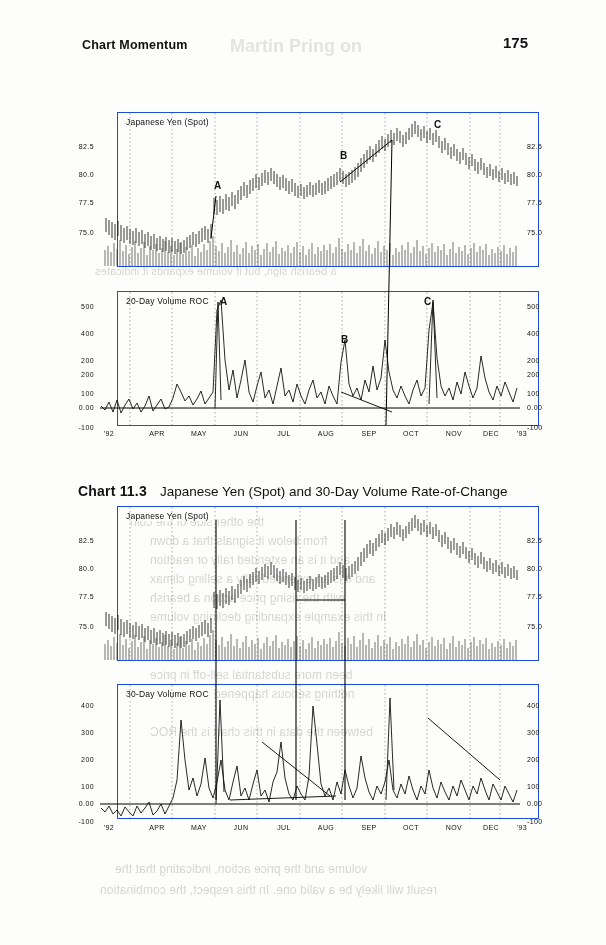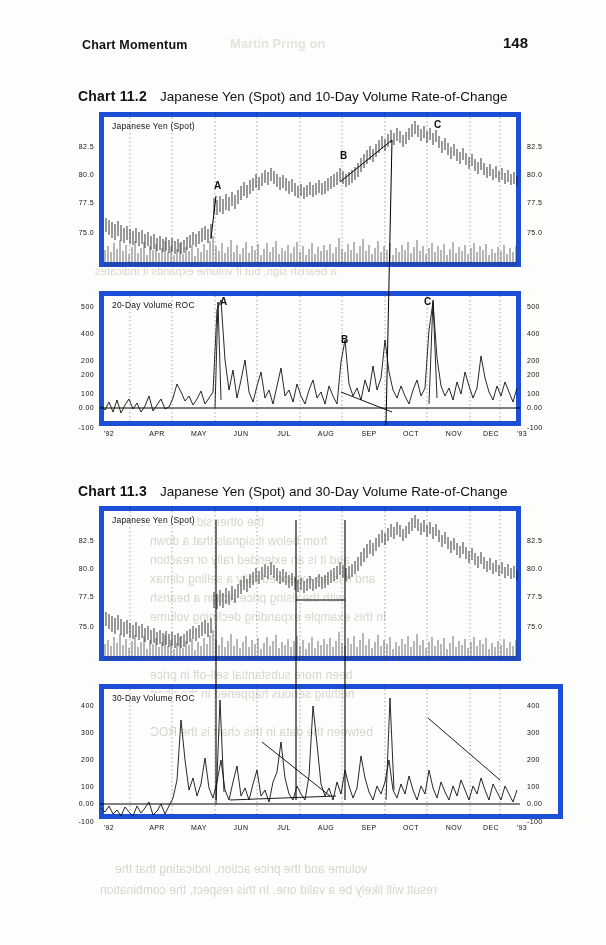--- a/index.html
+++ b/index.html
@@ -17,35 +17,36 @@
   .runhead{
     position:absolute;left:82px;top:38px;
     font-size:12.5px;font-weight:bold;letter-spacing:.2px;
   }
   .folio{
     position:absolute;right:78px;top:34px;
     font-size:15px;font-weight:bold;
   }
   .ghost-head{
     position:absolute;left:230px;top:36px;
-    font-size:13px;font-weight:bold;color:#cfcfc9;
+    font-size:18px;font-weight:bold;color:#cfcfc9;
     opacity:.55;
   }
 
   
   .caption{position:absolute;font-size:13.5px;white-space:nowrap;}
   .caption .num{font-weight:bold;font-size:14px;letter-spacing:.2px;}
   .caption .ttl{margin-left:13px;font-size:13.5px;}
 
   
   .frame{
     position:absolute;
-    border:5px solid #1d4ed8;
+    border:1px solid #1d4ed8;
     background:transparent;
     box-sizing:border-box;
+    margin-left:18px;
   }
   .panel-label{
     position:absolute;left:6px;top:4px;
     font-size:8.5px;
     background:#fdfdfb;
     padding:0 2px;
     letter-spacing:.2px;
     white-space:nowrap;
   }
   .ytick{
@@ -74,38 +75,35 @@
     pointer-events:none;
   }
 </style>
 </head>
 <body>
 
 <div class="page">
 
   <div class="runhead">Chart Momentum</div>
   <div class="ghost-head">Martin Pring on</div>
-  <div class="folio">148</div>
+  <div class="folio">175</div>
 
   <div class="ghost" style="left:95px;top:265px;font-size:11px;">a bearish sign, but if volume expands it indicates</div>
   <div class="ghost" style="left:130px;top:515px;">the other side of the coin</div>
   <div class="ghost" style="left:150px;top:534px;">from below it signals that a down</div>
   <div class="ghost" style="left:150px;top:553px;">and it is an extended rally or reaction</div>
   <div class="ghost" style="left:150px;top:572px;">and it is an extended rally a selling climax</div>
   <div class="ghost" style="left:150px;top:591px;">with the rising price action a bearish</div>
   <div class="ghost" style="left:150px;top:610px;">In this example expanding declining volume</div>
   <div class="ghost" style="left:150px;top:668px;">been more substantial sell-off in price</div>
   <div class="ghost" style="left:150px;top:687px;">nothing serious happened in the chart</div>
   <div class="ghost" style="left:150px;top:725px;">between the data in this chart is the ROC</div>
   <div class="ghost" style="left:115px;top:862px;">volume and the price action, indicating that the</div>
   <div class="ghost" style="left:100px;top:883px;">result will likely be a valid one. In this respect, the combination</div>
 
-  <div class="caption" style="left:78px;top:88px;">
-    <span class="num">Chart 11.2</span><span class="ttl">Japanese Yen (Spot) and 10-Day Volume Rate-of-Change</span>
-  </div>
 
   <div class="frame" style="left:99px;top:112px;width:422px;height:155px;">
     <div class="panel-label">Japanese Yen (Spot)</div>
   </div>
 
   <div class="frame" style="left:99px;top:291px;width:422px;height:135px;">
     <div class="panel-label">20-Day Volume ROC</div>
   </div>
 
   <div class="ytick left" style="left:62px;top:143px;width:32px;">82.5</div>
@@ -486,21 +484,21 @@
     <line x1="341" y1="392" x2="392" y2="412" stroke="#000" stroke-width="0.9"></line>
   </svg>
 
   <div class="caption" style="left:78px;top:483px;text-align:center;">
     <span class="num">Chart 11.3</span><span class="ttl">Japanese Yen (Spot) and 30-Day Volume Rate-of-Change</span>
   </div>
 
   <div class="frame" style="left:99px;top:506px;width:422px;height:155px;">
     <div class="panel-label">Japanese Yen (Spot)</div>
   </div>
-  <div class="frame" style="left:99px;top:684px;width:464px;height:135px;">
+  <div class="frame" style="left:99px;top:684px;width:422px;height:135px;">
     <div class="panel-label">30-Day Volume ROC</div>
   </div>
 
   <div class="ytick left" style="left:62px;top:537px;width:32px;">82.5</div>
   <div class="ytick left" style="left:62px;top:565px;width:32px;">80.0</div>
   <div class="ytick left" style="left:62px;top:593px;width:32px;">77.5</div>
   <div class="ytick left" style="left:62px;top:623px;width:32px;">75.0</div>
   <div class="ytick" style="left:527px;top:537px;">82.5</div>
   <div class="ytick" style="left:527px;top:565px;">80.0</div>
   <div class="ytick" style="left:527px;top:593px;">77.5</div>

